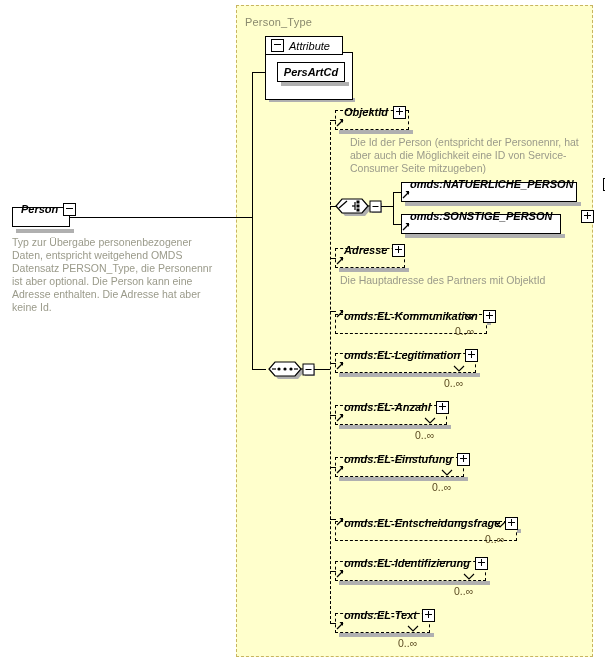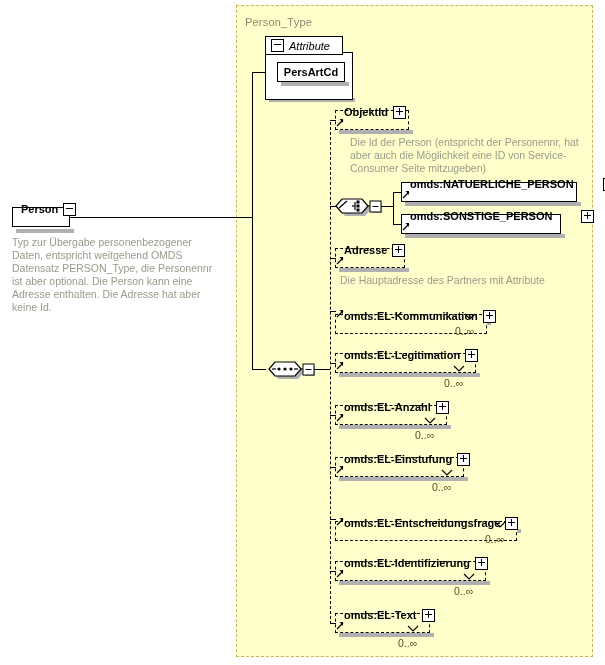--- a/index.html
+++ b/index.html
@@ -28,20 +28,21 @@
     background:#ffffff;
     display:flex;align-items:center;
     padding:0 4px 16px 8px;
     height:20px;
     white-space:nowrap;
   }
   .node .lbl{
     font-size:11px;font-weight:bold;color:#000000;
     line-height:11px;
     display:inline-block;
+    font-style:italic;
   }
   .node.solid{border:1px solid #000000;}
   .node.dashed{border:1px dashed #000000;background:#ffffcc;}
   .shadow{
     background:#b0b0b0;
     position:absolute;
   }
 
   
   .tgl{
@@ -213,21 +214,21 @@
 <div class="abs shadow" style="left:339px;top:268px;width:70px;height:4px;"></div>
 <div class="abs node dashed" style="left:335px;top:248px;width:70px;">
   <span class="lbl">Adresse</span>
   <span class="tgl plus"></span>
 </div>
 <div class="dln h abs" style="left:330px;top:258px;width:6px;"></div>
 <svg class="refarrow" style="left:337px;top:257px;">
     <path d="M0 7 L6 1" stroke="#000" stroke-width="1.2" fill="none"></path>
     <path d="M6 0 L6 4 L2.5 0 Z" fill="#000"></path>
   </svg>
-<div class="abs doc" style="left:340px;top:274px;width:240px;">Die Hauptadresse des Partners mit Attribute</div>
+<div class="abs doc" style="left:340px;top:274px;width:240px;">Die Hauptadresse des Partners mit ObjektId</div>
 
 <div id="repeating-root">
     <div class="abs shadow" style="left: 339px; top: 321px; width: 152px; height: 4px;"></div>
     <div class="abs node dashed" style="left: 335px; top: 301px; width: 152px; margin-top: 13px;">
       <span class="lbl">omds:EL-Kommunikation</span>
       <span class="tgl plus"></span>
     </div>
     <div class="dln h abs" style="left: 330px; top: 311px; width: 6px;"></div>
     <svg class="refarrow" style="left: 337px; top: 310px;">
       <path d="M0 7 L6 1" stroke="#000" stroke-width="1.2" fill="none"></path>

